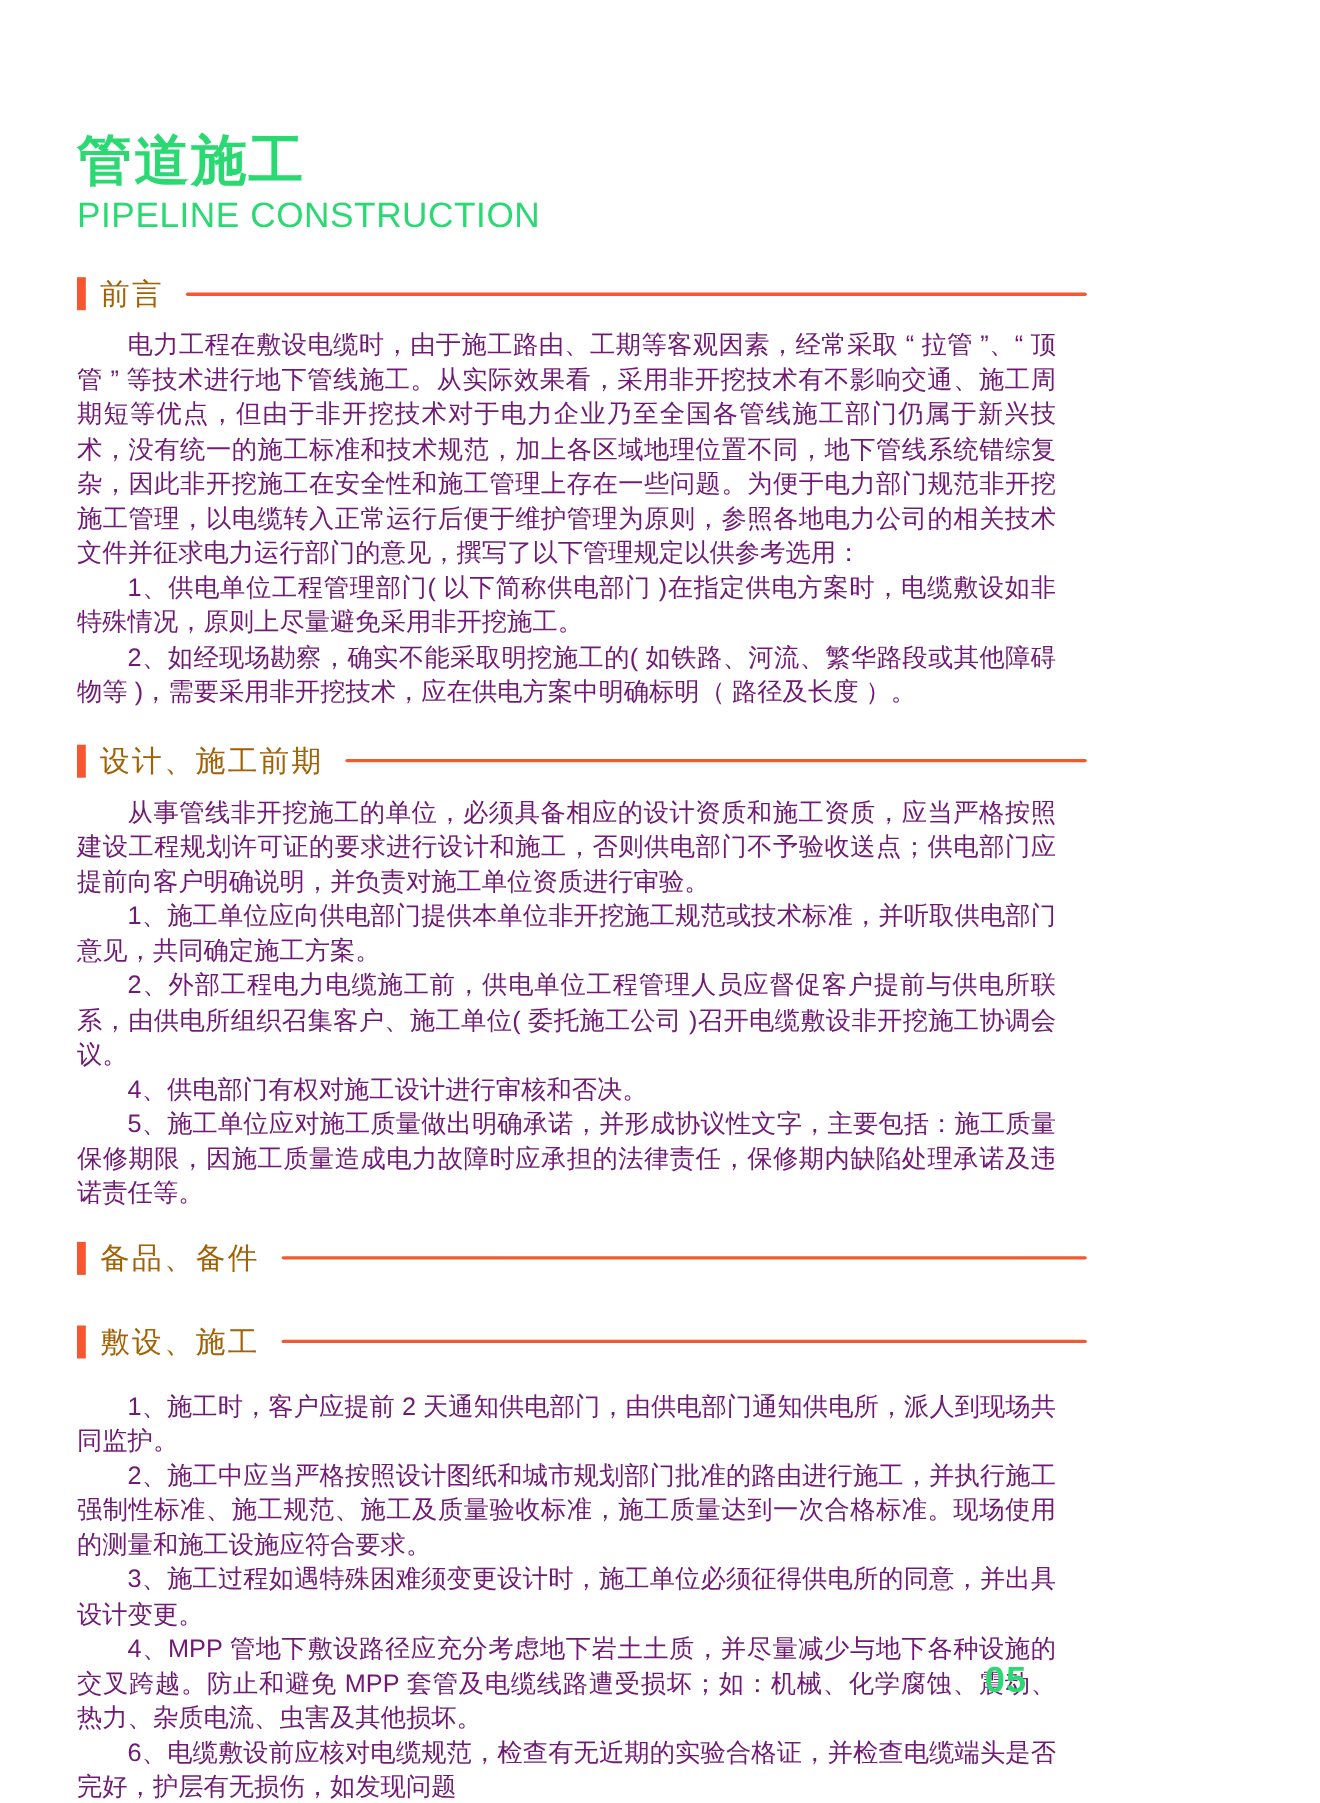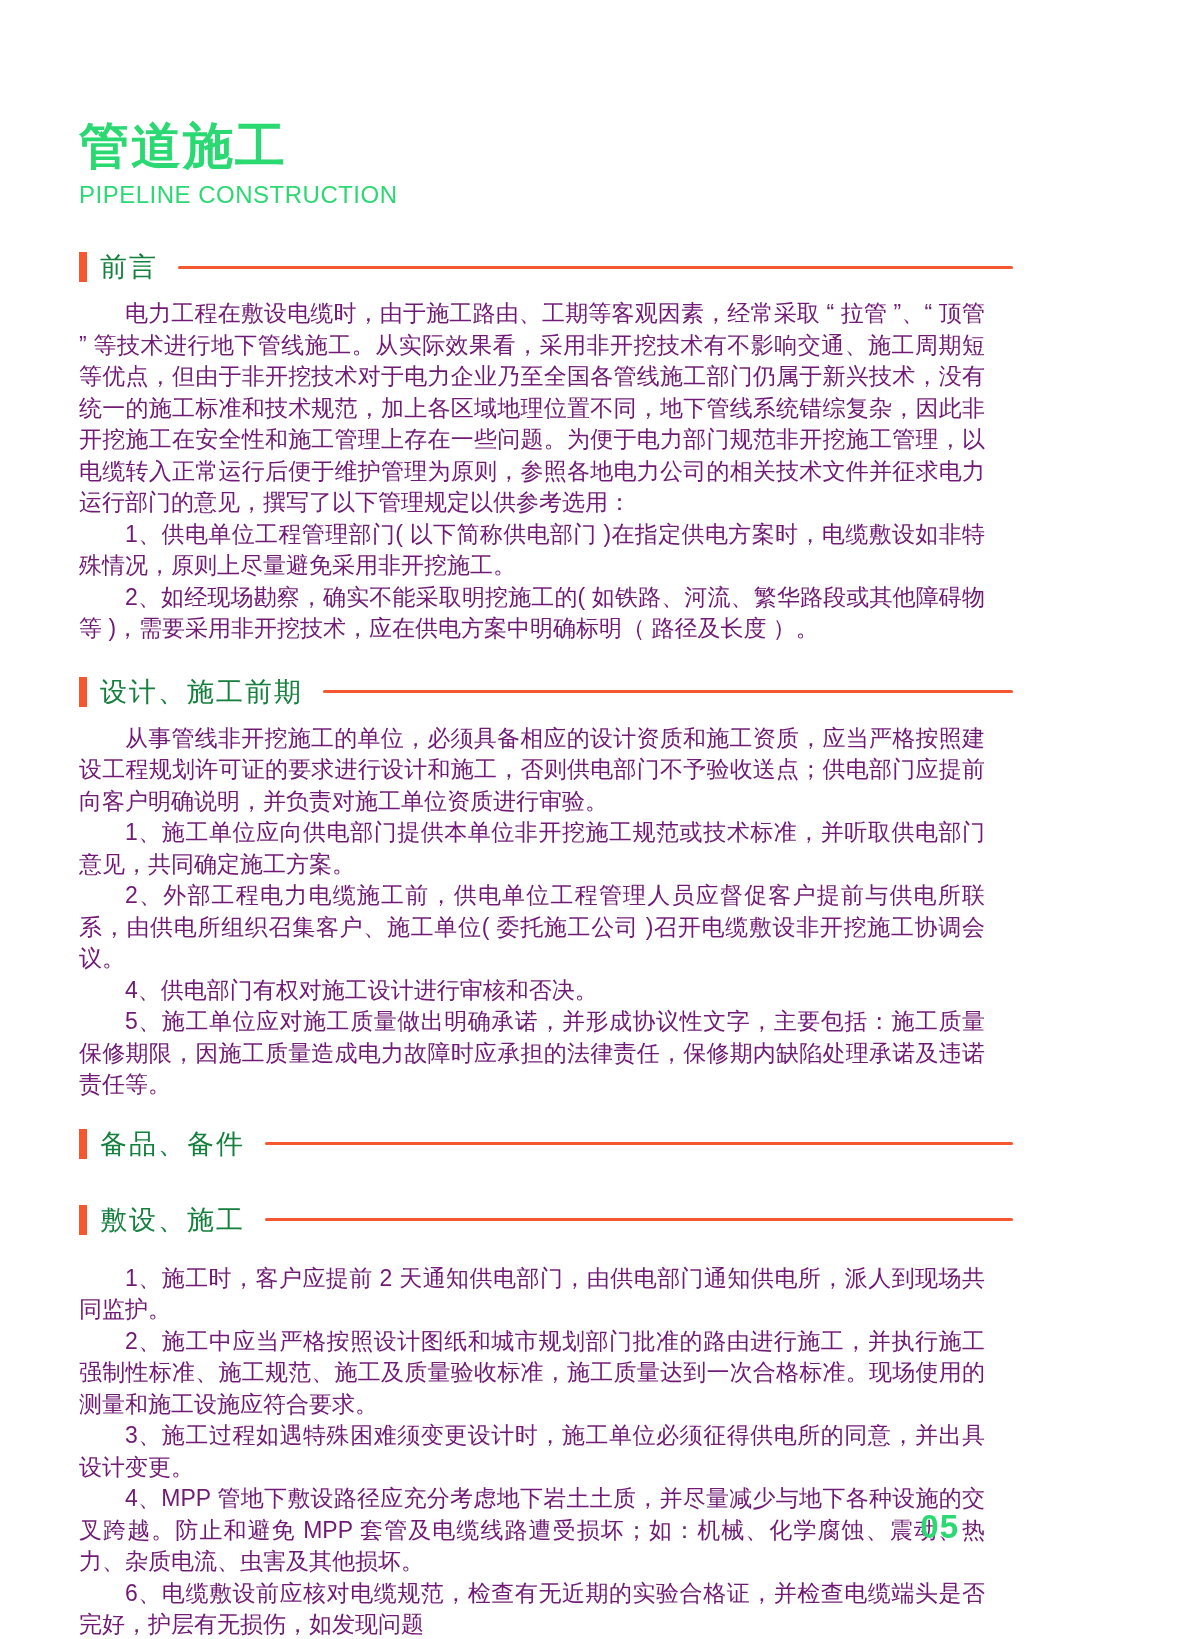--- a/index.html
+++ b/index.html
@@ -12,36 +12,35 @@
     height: 1639px;
     position: relative;
     overflow: hidden;
     font-family: "Liberation Sans", "DejaVu Sans", sans-serif;
   }
   .page {
     position: relative;
     width: 1040px;
     height: 1639px;
     box-sizing: border-box;
-    padding: 0 52px 0 54px;
-    margin-left: 25px;
+    padding: 0 52px 0 70px;
   }
   
   .doc-title {
     margin: 0;
     padding-top: 118px;
     font-size: 50px;
     line-height: 56px;
     font-weight: bold;
     letter-spacing: 2px;
     color: #2BD973;
   }
   .doc-subtitle {
     margin-top: 4px;
-    font-size: 24px;
+    font-size: 32px;
     line-height: 34px;
     font-weight: normal;
     letter-spacing: 0.5px;
     color: #2BD973;
   }
   
   .sec { margin: 0; }
   .sec-header {
     display: flex;
     align-items: center;
@@ -52,21 +51,21 @@
     width: 8px;
     height: 30px;
     background: #F55731;
   }
   .sec-heading {
     margin: 0 0 0 13px;
     font-size: 27px;
     line-height: 34px;
     font-weight: normal;
     letter-spacing: 2px;
-    color: #15803d;
+    color: #a16207;
   }
   .rule {
     flex: 1 1 auto;
     height: 3px;
     margin-left: 20px;
     background: #F55731;
     border-radius: 2px;
   }
   
   .sec-body {

